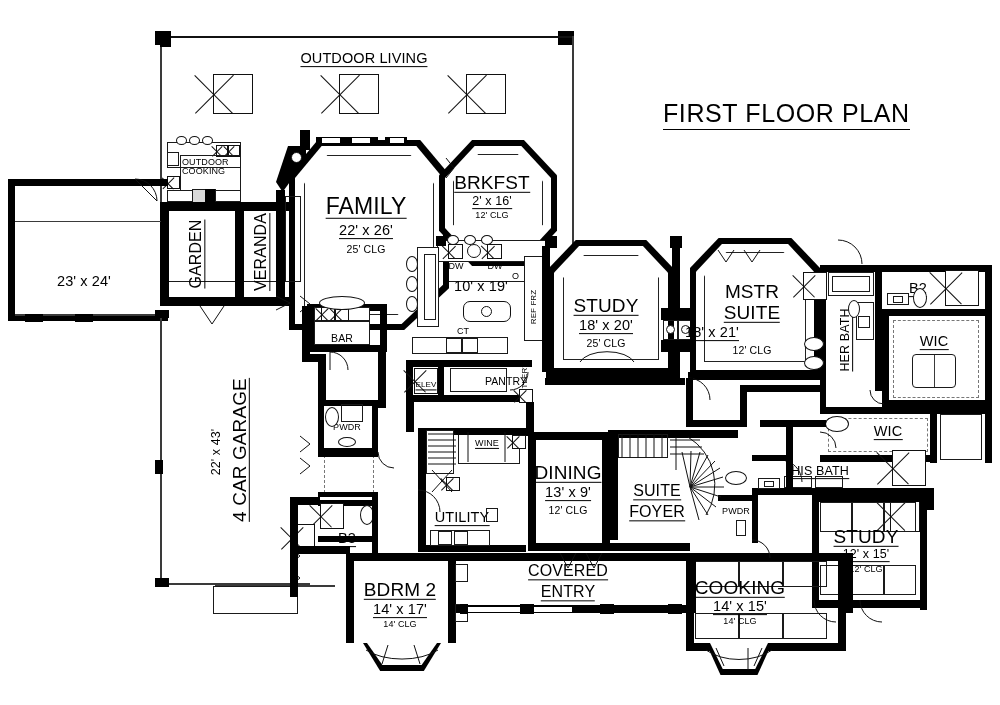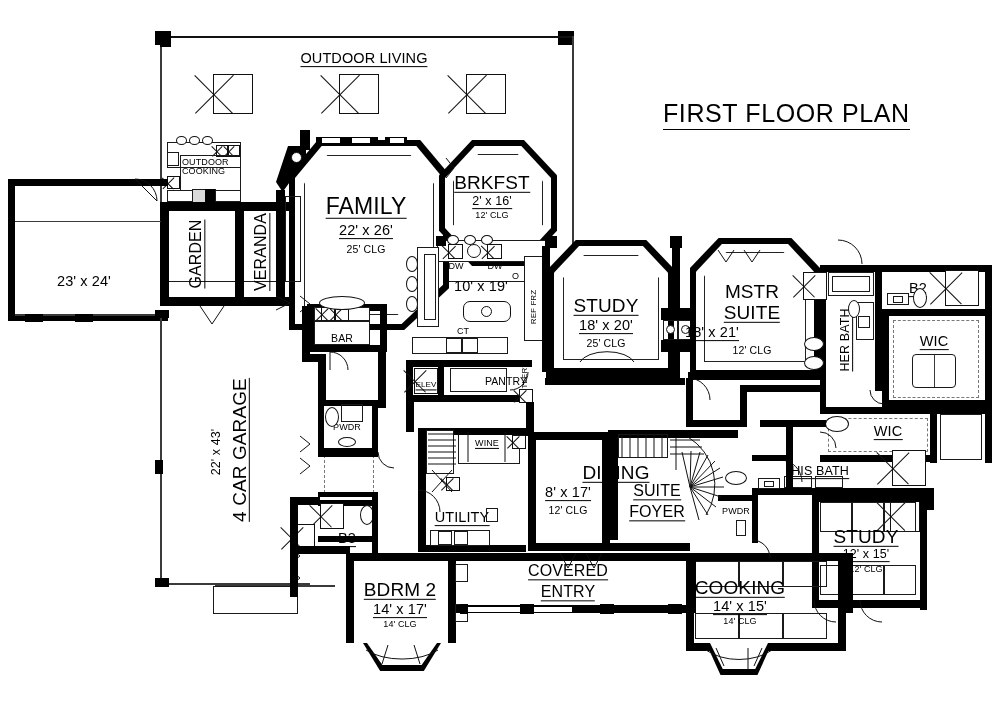--- a/index.html
+++ b/index.html
@@ -396,25 +396,25 @@
   <div class="lbl s9 ctr" style="left:736px;top:512px;">
     <span class="cl">PWDR</span>
   </div>
   <div class="ell" style="left:725px;top:471px;width:22px;height:14px;"></div>
   <div class="thin" style="left:736px;top:520px;width:10px;height:16px;"></div>
 
   <div class="w" style="left:528px;top:432px;width:8px;height:118px;"></div>
   <div class="w" style="left:528px;top:432px;width:82px;height:8px;"></div>
   <div class="w" style="left:528px;top:543px;width:82px;height:8px;"></div>
   <div class="w" style="left:602px;top:432px;width:8px;height:118px;"></div>
-  <div class="lbl s20 ctr" style="left:568px;top:473px;margin-left:48px;">
+  <div class="lbl s20 ctr" style="left:568px;top:473px;">
     <span class="nm">DINING</span>
   </div>
   <div class="lbl s15 ctr" style="left:568px;top:493px;">
-    <span class="dm">8' x 17'</span>
+    <span class="dm">13' x 9'</span>
   </div>
   <div class="lbl s11 ctr" style="left:568px;top:510px;">
     <span class="cl">12' CLG</span>
   </div>
 
   <div class="thin" style="left:458px;top:430px;width:62px;height:34px;background:#fff;"></div>
   <div class="lbl s9 ctr" style="left:487px;top:444px;">
     <span class="nm">WINE</span>
   </div>
   <div class="xbox" style="left:512px;top:435px;width:14px;height:14px;"></div>

